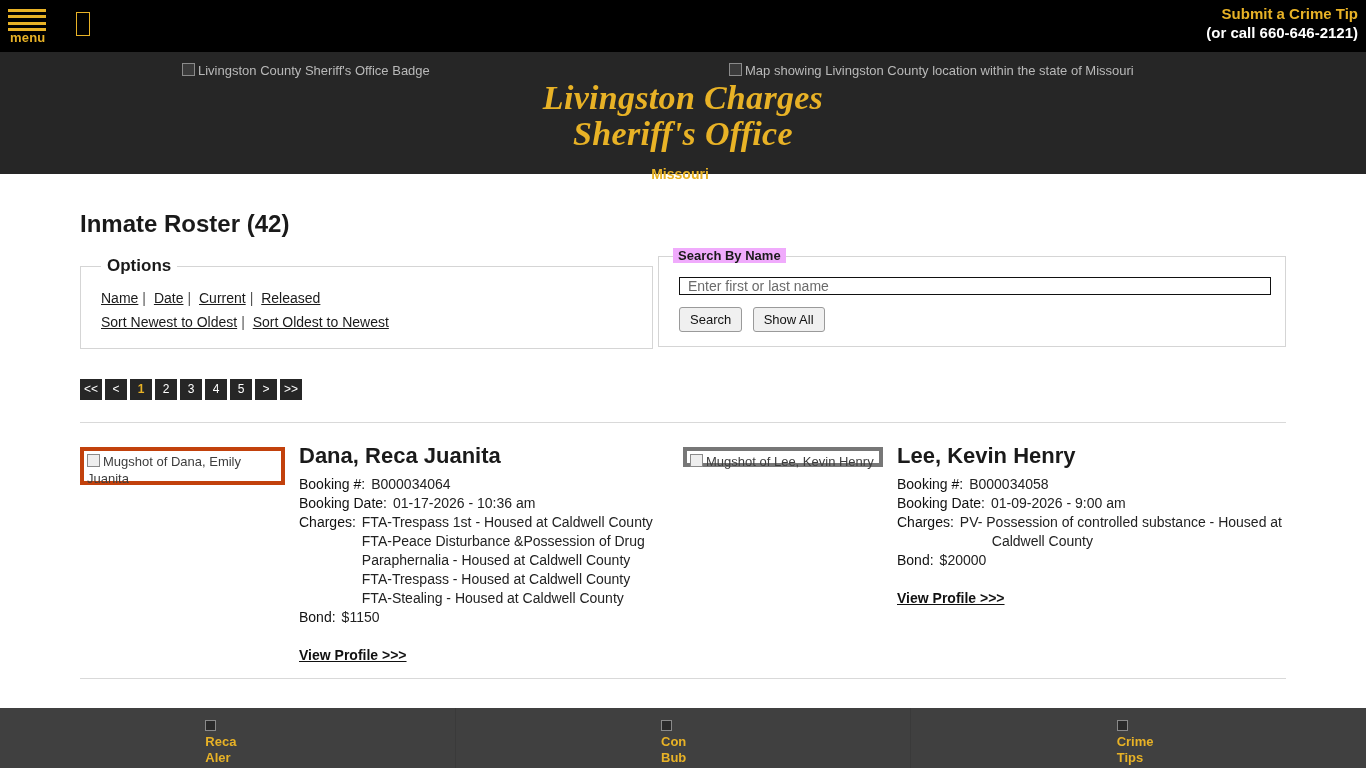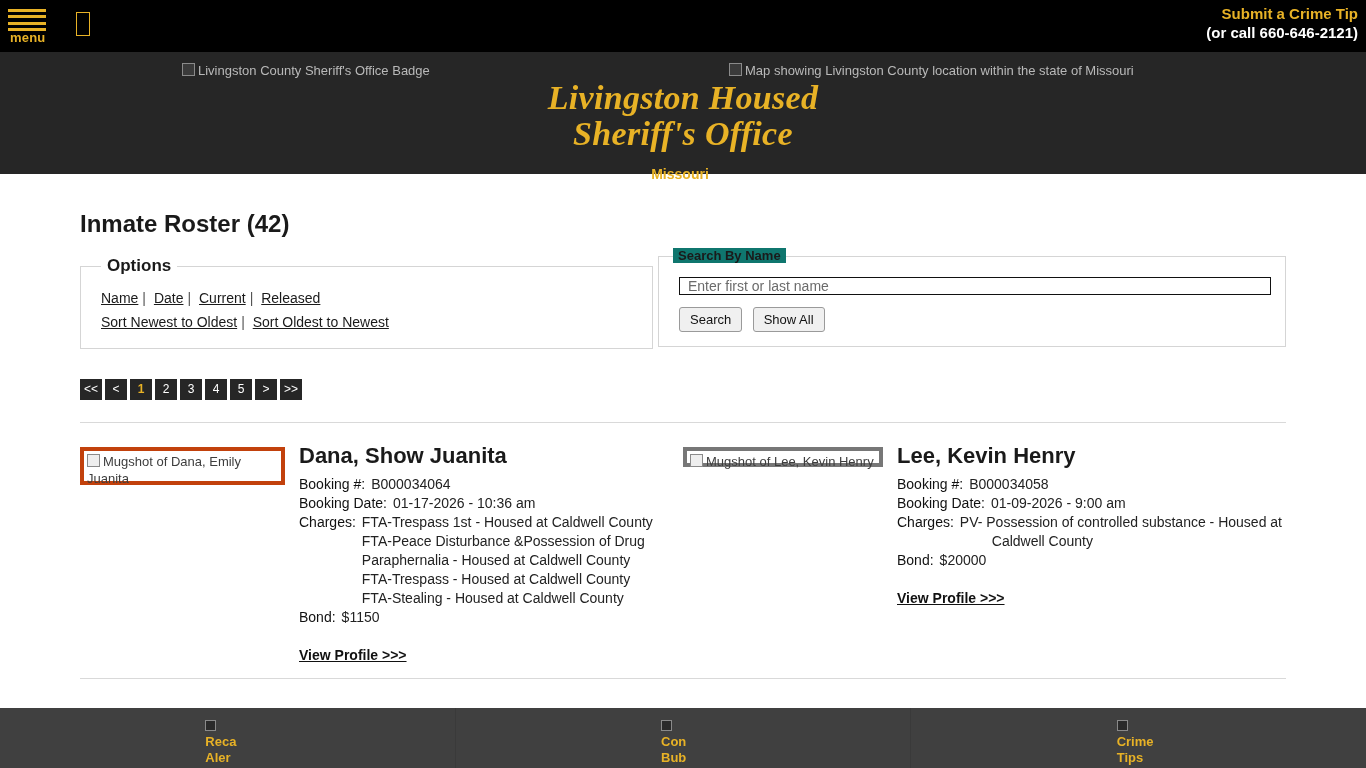--- a/index.html
+++ b/index.html
@@ -185,21 +185,21 @@
     width: 635px;
     border: 1px solid #d5d5d5;
     margin-left: 5px;
     padding: 6px 14px 14px 14px;
     position: relative;
   }
   .search-legend {
     position: absolute;
     top: -9px;
     left: 14px;
-    background: #0f766e;
+    background: #f0abfc;
     padding: 0 5px;
     font-size: 13px;
     font-weight: bold;
     color: #1a1a1a;
   }
   .search-input {
     display: block;
     width: 592px;
     height: 18px;
     margin: 14px 0 0 6px;
@@ -371,21 +371,21 @@
   <div class="tipwrap">
     <a class="tip-link" href="#">Submit a Crime Tip</a>
     <div class="tip-call">(or call 660-646-2121)</div>
   </div>
 </div>
 
 <div class="header">
   <div class="badge-alt">Livingston County Sheriff's Office Badge</div>
   <div class="map-alt">Map showing Livingston County location within the state of Missouri</div>
   <div class="site-title">
-    <div>Livingston Housed</div>
+    <div>Livingston Charges</div>
     <div>Sheriff's Office</div>
   </div>
   <div class="site-sub">Missouri</div>
 </div>
 
 <div class="main">
   <div class="page-title">Inmate Roster (42)</div>
 
   <div class="row-top">
 
@@ -425,21 +425,21 @@
     <a href="#">&gt;&gt;</a>
   </div>
 
   <hr class="hr">
 
   <div class="inmates">
 
     <div class="inmate">
       <div class="mug">Mugshot of Dana, Emily Juanita</div>
       <div class="details">
-        <div class="inmate-name">Dana, Show Juanita</div>
+        <div class="inmate-name">Dana, Reca Juanita</div>
         <div class="fline">
           <span class="flabel">Booking #:</span>
           <span class="fval">B000034064</span>
         </div>
         <div class="fline">
           <span class="flabel">Booking Date:</span>
           <span class="fval">01-17-2026 - 10:36 am</span>
         </div>
         <div class="fline charges">
           <span class="flabel">Charges:</span>

